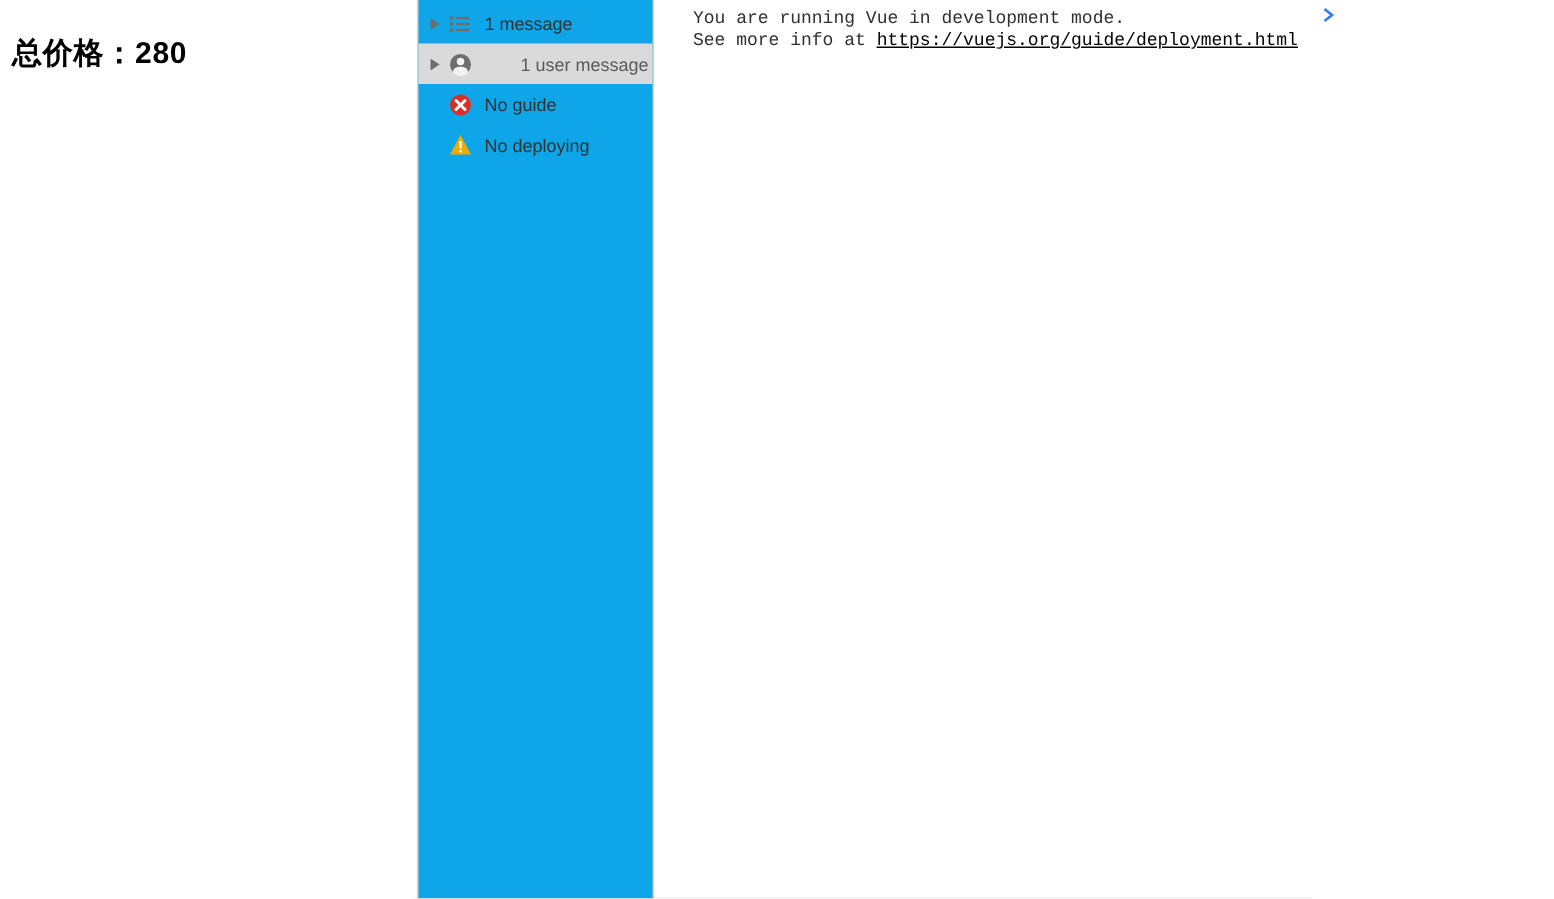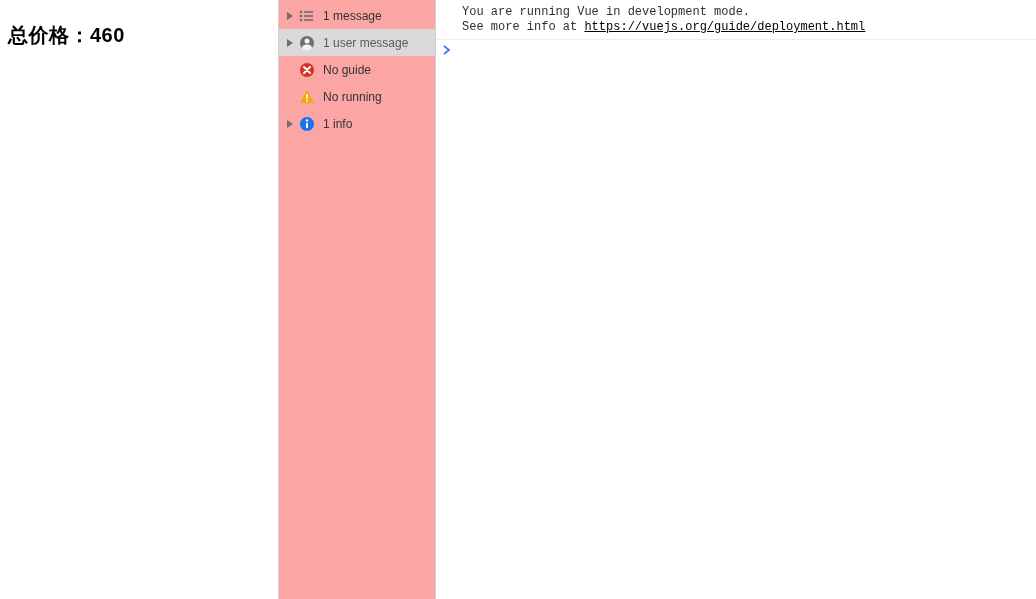--- a/index.html
+++ b/index.html
@@ -18,21 +18,21 @@
       background: #fff;
     }
     .price-label {
       font-size: 20px;
       font-weight: bold;
       color: #000;
       letter-spacing: 0.5px;
     }
     .sidebar {
       width: 158px;
-      background: #fca5a5;
+      background: #0ea5e9;
       border-left: 1px solid #d0d0d0;
       border-right: 1px solid #d0d0d0;
       padding-top: 2px;
     }
     .sidebar-item {
       display: flex;
       align-items: center;
       height: 27px;
       padding-left: 6px;
       cursor: pointer;
@@ -56,26 +56,26 @@
       width: 16px;
       height: 16px;
       display: flex;
       align-items: center;
       justify-content: center;
       margin-right: 8px;
       flex-shrink: 0;
     }
     .item-icon svg { width: 16px; height: 16px; }
     .item-label { font-size: 12px; color: #333; }
-    .sidebar-item.selected .item-label { color: #5a5a5a; }
+    .sidebar-item.selected .item-label { color: #5a5a5a; margin-left: 24px; }
     .main-panel {
       flex: 1;
       background: #fff;
       display: flex;
-      flex-direction: column;
+      flex-direction: row;
     }
     .console-output {
       padding: 5px 10px 4px 26px;
       font-family: Consolas, "Courier New", monospace;
       font-size: 12px;
       line-height: 15px;
       color: #303030;
       border-bottom: 1px solid #eee;
     }
     .console-line { white-space: pre; }
@@ -96,21 +96,21 @@
       justify-content: center;
       color: #367cf1;
       margin-top: 1px;
     }
     .prompt-chevron svg { width: 8px; height: 10px; }
   </style>
 </head>
 <body>
 
 <div class="left-panel">
-  <div class="price-label">总价格：460</div>
+  <div class="price-label">总价格：280</div>
 </div>
 
 <div class="sidebar">
 
   <div class="sidebar-item">
     <span class="disclosure">
       <svg viewBox="0 0 8 8">
           <path d="M1 0 L7 4 L1 8 Z" fill="#6e6e6e"></path>
         </svg>
     </span>
@@ -156,38 +156,23 @@
 
   <div class="sidebar-item">
     <span class="disclosure-spacer"></span>
     <span class="item-icon">
       <svg viewBox="0 0 16 16">
         <path d="M8 1 L15 14 L1 14 Z" fill="#f1ab00"></path>
         <rect x="7.2" y="5" width="1.6" height="5" fill="#fff"></rect>
         <rect x="7.2" y="11" width="1.6" height="1.6" fill="#fff"></rect>
       </svg>
     </span>
-    <span class="item-label">No running</span>
+    <span class="item-label">No deploying</span>
   </div>
 
-  <div class="sidebar-item">
-    <span class="disclosure">
-      <svg viewBox="0 0 8 8">
-          <path d="M1 0 L7 4 L1 8 Z" fill="#6e6e6e"></path>
-        </svg>
-    </span>
-    <span class="item-icon">
-      <svg viewBox="0 0 16 16">
-        <circle cx="8" cy="8" r="7" fill="#1a73e8"></circle>
-        <circle cx="8" cy="4.5" r="1.2" fill="#fff"></circle>
-        <rect x="7" y="6.8" width="2" height="5.5" rx="1" fill="#fff"></rect>
-      </svg>
-    </span>
-    <span class="item-label">1 info</span>
-  </div>
 
 
 </div>
 
 <div class="main-panel">
   <div class="console-output">
     <div class="console-line">You are running Vue in development mode.</div>
     <div class="console-line"><span>See more info at </span><a class="console-link">https://vuejs.org/guide/deployment.html</a></div>
   </div>
   <div class="prompt-row">

